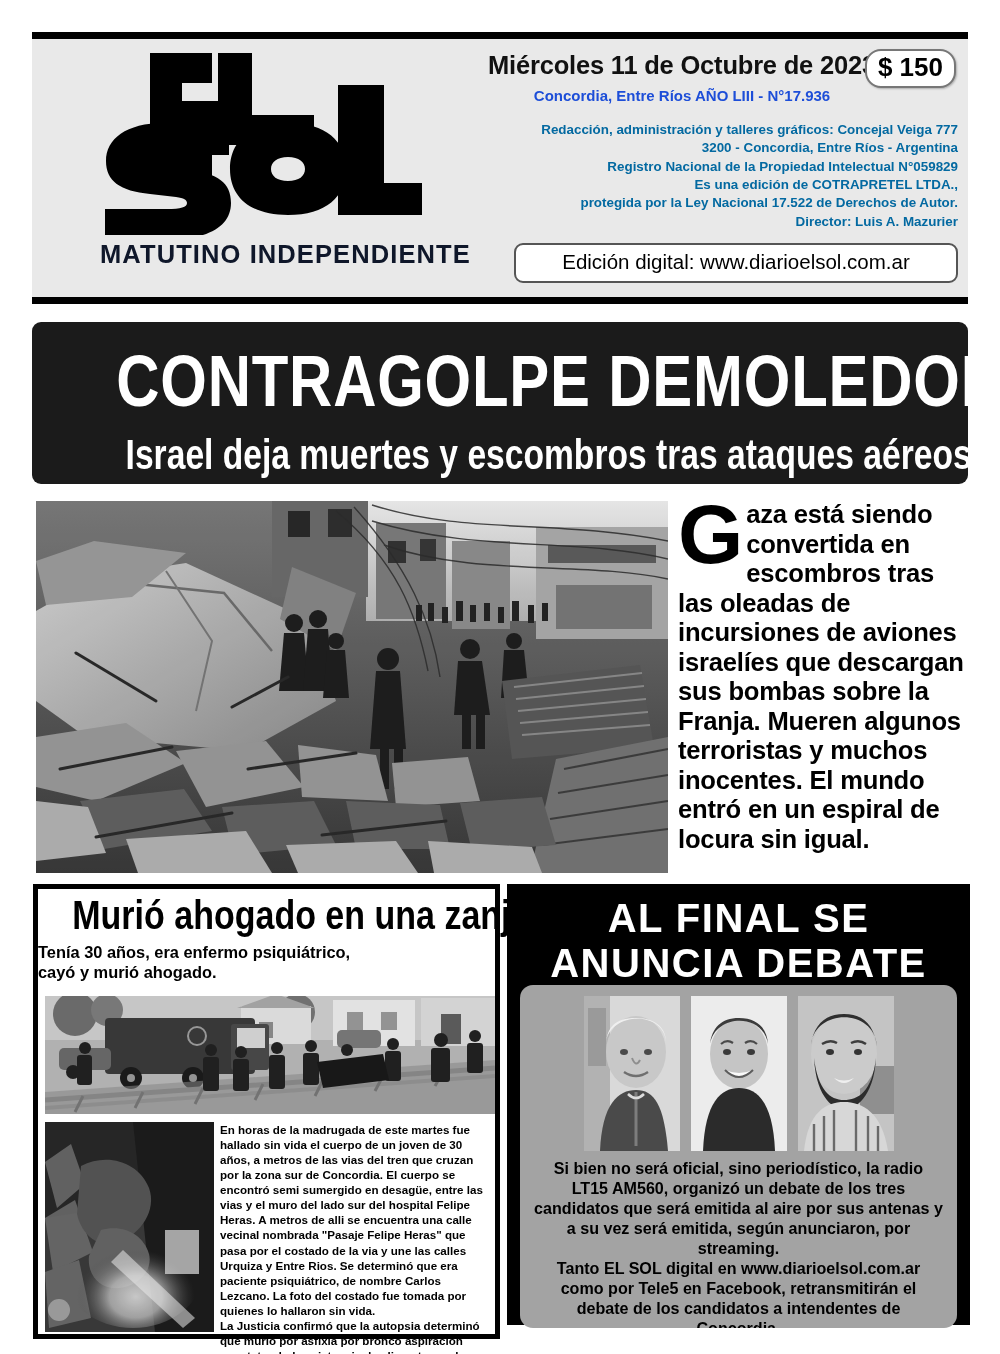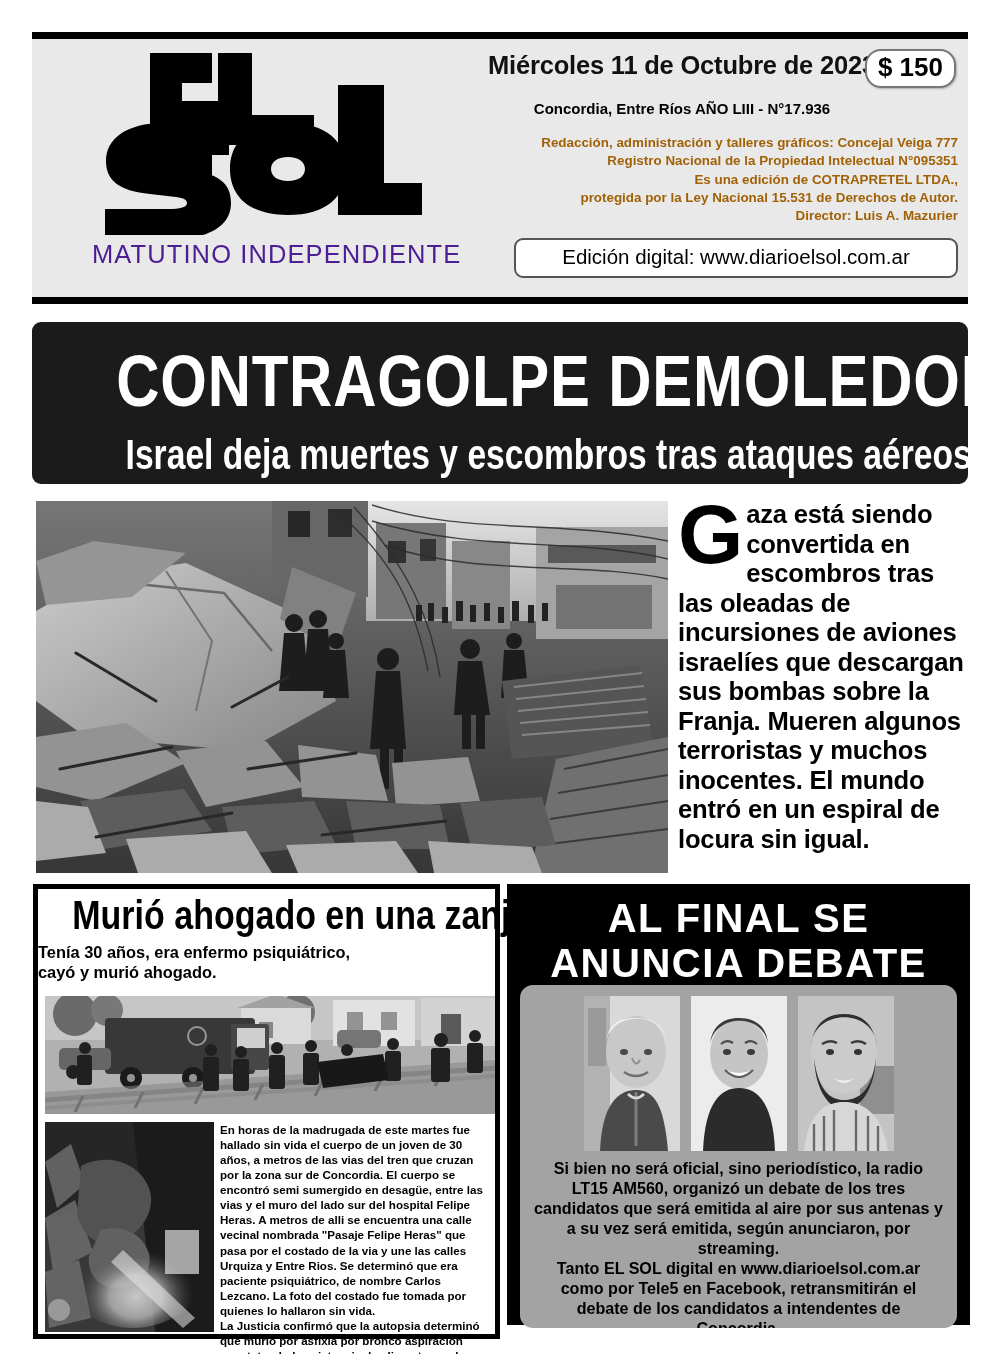--- a/index.html
+++ b/index.html
@@ -16,44 +16,44 @@
   
   .masthead{
     position:absolute;left:32px;top:32px;width:936px;height:272px;
     background:#e9e9e9;
     border-top:7px solid #000;border-bottom:7px solid #000;
     box-sizing:border-box;
   }
   .logo-block{position:absolute;left:60px;top:6px;width:380px;height:230px;}
   .logo-svg{display:block;width:330px;height:190px;}
   .tagline{
-    position:absolute;left:0px;top:195px;width:400px;
-    font-size:25.5px;font-weight:normal;letter-spacing:1.1px;
-    color:#4c1d95;white-space:nowrap;
+    position:absolute;left:8px;top:195px;width:400px;
+    font-size:25.5px;font-weight:bold;letter-spacing:1.1px;
+    color:#0f172a;white-space:nowrap;
   }
 
   .mh-right{position:absolute;left:440px;top:12px;width:486px;}
   .mh-date{
     text-align:center;font-size:25.5px;font-weight:bold;
     letter-spacing:-0.2px;padding-right:66px;white-space:nowrap;color:#111;
   }
   .mh-place{
     text-align:center;font-size:15px;font-weight:bold;
-    padding-right:66px;margin-top:20px;white-space:nowrap;color:#000000;
+    padding-right:66px;margin-top:7px;white-space:nowrap;color:#1d4ed8;
   }
   .price-box{
     position:absolute;right:2px;top:-2px;
     background:#fff;border:2px solid #777;border-radius:16px;
     padding:3px 11px 5px 11px;
     font-size:26px;font-weight:bold;line-height:1.05;
     box-shadow:1px 1px 2px rgba(0,0,0,.25);
   }
   .mh-imprint{
     margin-top:17px;text-align:right;
-    font-size:13.4px;font-weight:bold;line-height:1.37;color:#a16207;
+    font-size:13.4px;font-weight:bold;line-height:1.37;color:#0369a1;
   }
   .mh-imprint div{white-space:nowrap;}
   .digital-box{
     margin:12px 0 0 auto;width:440px;
     background:#fff;border:2px solid #555;border-radius:9px;
     text-align:center;font-size:20.5px;font-weight:normal;
     padding:5px 0 7px 0;
   }
 
   
@@ -173,23 +173,24 @@
       <div class="tagline">MATUTINO INDEPENDIENTE</div>
     </div>
 
     <div class="mh-right">
       <div class="mh-date">Miércoles 11 de Octubre de 2023</div>
       <div class="mh-place">Concordia, Entre Ríos AÑO LIII - N°17.936</div>
       <div class="price-box">$ 150</div>
 
       <div class="mh-imprint">
         <div>Redacción, administración y talleres gráficos: Concejal Veiga 777</div>
-        <div>Registro Nacional de la Propiedad Intelectual N°095351</div>
+        <div>3200 - Concordia, Entre Ríos - Argentina</div>
+        <div>Registro Nacional de la Propiedad Intelectual N°059829</div>
         <div>Es una edición de COTRAPRETEL LTDA.,</div>
-        <div>protegida por la Ley Nacional 15.531 de Derechos de Autor.</div>
+        <div>protegida por la Ley Nacional 17.522 de Derechos de Autor.</div>
         <div>Director: Luis A. Mazurier</div>
       </div>
 
       <div class="digital-box">Edición digital: www.diarioelsol.com.ar</div>
     </div>
   </div>
 
   <div class="banner">
     <div class="banner-main">CONTRAGOLPE  DEMOLEDOR</div>
     <div class="banner-sub">Israel deja muertes y escombros tras ataques aéreos</div>

